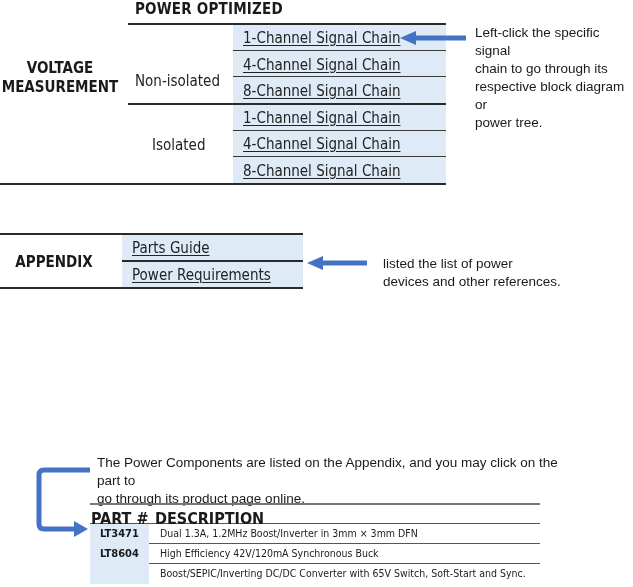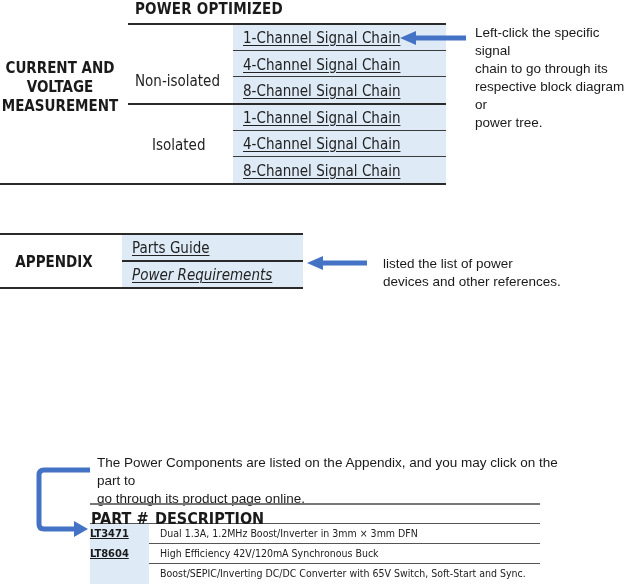--- a/index.html
+++ b/index.html
@@ -12,40 +12,39 @@
     .hline { position: absolute; height: 1px; background: #3a3a3a; }
     .hline.thick { height: 1.5px; background: #2a2a2a; }
     .blue-col { position: absolute; background: #deebf7; }
     .link-cell { position: absolute; font-size: 15px; color: #222; text-decoration: underline; text-underline-offset: 2px; text-decoration-thickness: 1px; white-space: nowrap; cursor: pointer; text-align: center; }
     .category-label { font-size: 15px; font-weight: bold; text-align: center; line-height: 19px; }
     .group-label { font-size: 15px; color: #222; }
     .note { font-size: 13.5px; line-height: 18px; color: #1a1a1a; font-family: "Liberation Sans Narrow", "Liberation Sans", sans-serif; }
 
     
     .parts-head { font-size: 16px; font-weight: bold; color: #1a1a1a; }
-    .part-link { font-size: 11px; font-weight: bold; text-decoration: underline; color: #1a1a1a; text-align: left; cursor: pointer; }
+    .part-link { font-size: 11px; font-weight: bold; color: #1a1a1a; text-align: center; cursor: pointer; }
     .part-desc { font-size: 10.5px; color: #222; white-space: nowrap; }
   </style>
 </head>
 <body>
 
 <div class="abs section-title">POWER OPTIMIZED</div>
 
 <div class="blue-col" style="left:233px; top:24px; width:213px; height:160px;"></div>
 
 <div class="hline thick" style="left:128px; top:23px; width:318px;"></div>
 <div class="hline" style="left:233px; top:50px; width:213px;"></div>
 <div class="hline" style="left:233px; top:76px; width:213px;"></div>
 <div class="hline thick" style="left:128px; top:103px; width:318px;"></div>
 <div class="hline" style="left:233px; top:130px; width:213px;"></div>
 <div class="hline" style="left:233px; top:156px; width:213px;"></div>
 <div class="hline thick" style="left:0px; top:183px; width:446px;"></div>
 
 <div class="abs category-label" style="left:0px; top:59px; width:120px;">
-  <div>CURRENT AND</div>
   <div>VOLTAGE</div>
   <div>MEASUREMENT</div>
 </div>
 
 <div class="abs group-label" style="left:135px; top:72px;">Non-isolated</div>
 <div class="abs group-label" style="left:152px; top:136px;">Isolated</div>
 
 <a class="link-cell" style="left:243px; top:29px;">1-Channel Signal Chain</a>
 <a class="link-cell" style="left:243px; top:56px;">4-Channel Signal Chain</a>
 <a class="link-cell" style="left:243px; top:82px;">8-Channel Signal Chain</a>
@@ -66,21 +65,21 @@
 </div>
 
 <div class="blue-col" style="left:122px; top:234px; width:181px; height:54px;"></div>
 <div class="hline thick" style="left:0px; top:233px; width:303px;"></div>
 <div class="hline thick" style="left:122px; top:260px; width:181px;"></div>
 <div class="hline thick" style="left:0px; top:287px; width:303px;"></div>
 
 <div class="abs category-label" style="left:0px; top:253px; width:108px;">APPENDIX</div>
 
 <a class="link-cell" style="left:132px; top:239px;">Parts Guide</a>
-<a class="link-cell" style="left:132px; top:266px;font-style:italic;">Power Requirements</a>
+<a class="link-cell" style="left:132px; top:266px;">Power Requirements</a>
 
 <svg class="abs" style="left:305px; top:255px;" width="66" height="16" viewBox="0 0 66 16">
   <rect x="16" y="5.5" width="46" height="5" fill="#4472c4"></rect>
   <polygon points="2,8 18,1 18,15" fill="#4472c4"></polygon>
 </svg>
 
 <div class="abs note" style="left:383px; top:255px; width:200px;">
   <div>listed the list of power</div>
   <div>devices and other references.</div>
 </div>

